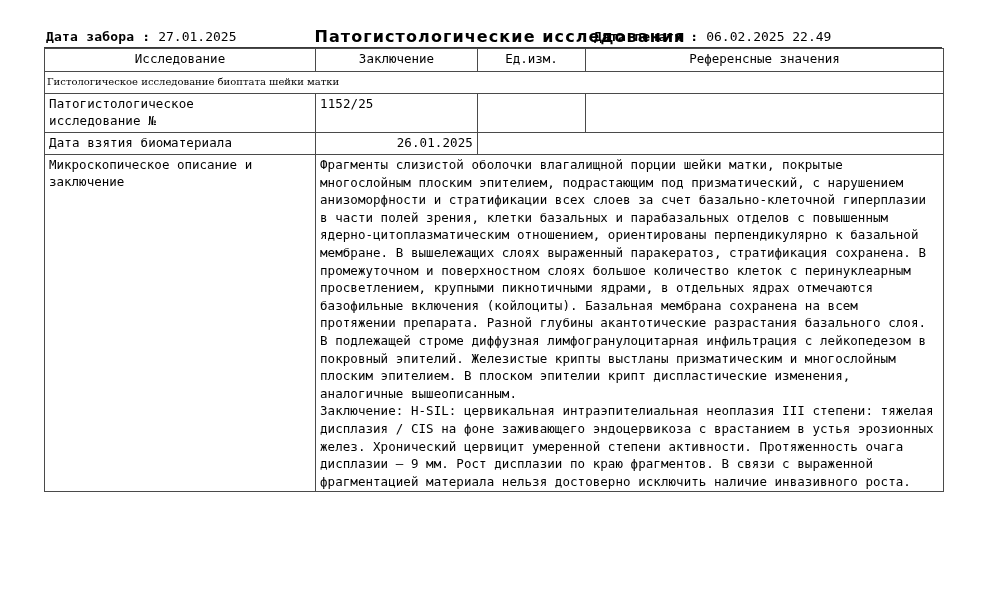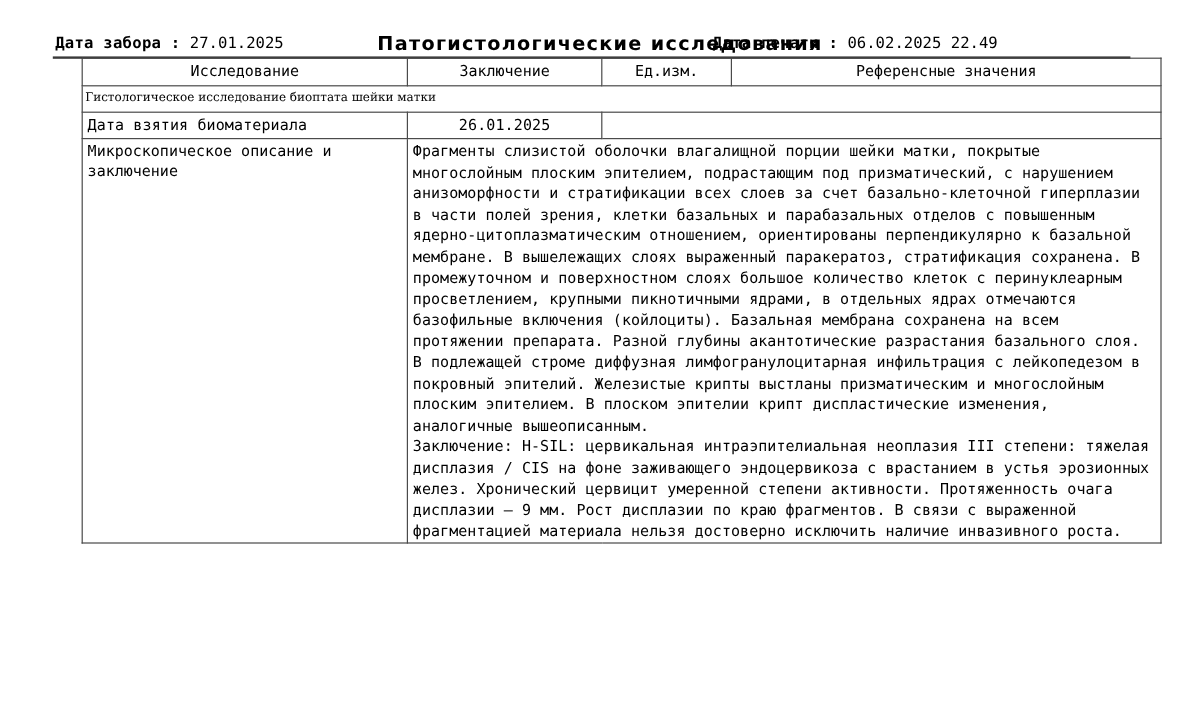--- a/index.html
+++ b/index.html
@@ -66,21 +66,20 @@
 
   
   .result-table {
     position: absolute;
     left: 44px;
     top: 48px;
     width: 899px;
     border-collapse: collapse;
     table-layout: fixed;
     font-size: 12.5px;
-    margin-left: 24px;
   }
   .result-table td,
   .result-table th {
     border: 1px solid #4a4a4a;
     padding: 1px 4px;
     vertical-align: top;
     font-weight: normal;
     font-family: "DejaVu Sans Mono", monospace;
   }
   .col-study   { width: 271px; }
@@ -107,21 +106,21 @@
   }
 
   .label-cell {
     line-height: 17px;
     letter-spacing: 0.1px;
   }
   .value-cell {
     line-height: 17px;
     letter-spacing: 0.1px;
   }
-  .value-center { text-align: center; }
+  .value-center { text-align: right; }
 
   .row-ph   td { height: 36px; }
   .row-op   td { height: 19px; }
   .row-date td { height: 19px; }
 
   .desc-label {
     line-height: 17px;
   }
   .desc-body {
     line-height: 17.6px;
@@ -166,20 +165,27 @@
       <td>Ед.изм.</td>
       <td>Референсные  значения</td>
     </tr>
   </thead>
   <tbody>
 
     <tr class="section-row">
       <td colspan="4">Гистологическое исследование биоптата шейки матки</td>
     </tr>
 
+    <tr class="row-ph">
+      <td class="label-cell" style="white-space: pre-line;">Патогистологическое
+исследование №</td>
+      <td class="value-cell">1152/25</td>
+      <td class="value-cell"></td>
+      <td class="value-cell"></td>
+    </tr>
 
 
     <tr class="row-date">
       <td class="label-cell">Дата взятия биоматериала</td>
       <td class="value-cell value-center">26.01.2025</td>
       <td class="value-cell" colspan="2"></td>
     </tr>
 
     <tr>
       <td class="desc-label no-bottom-border" style="white-space: pre-line;">Микроскопическое описание и

